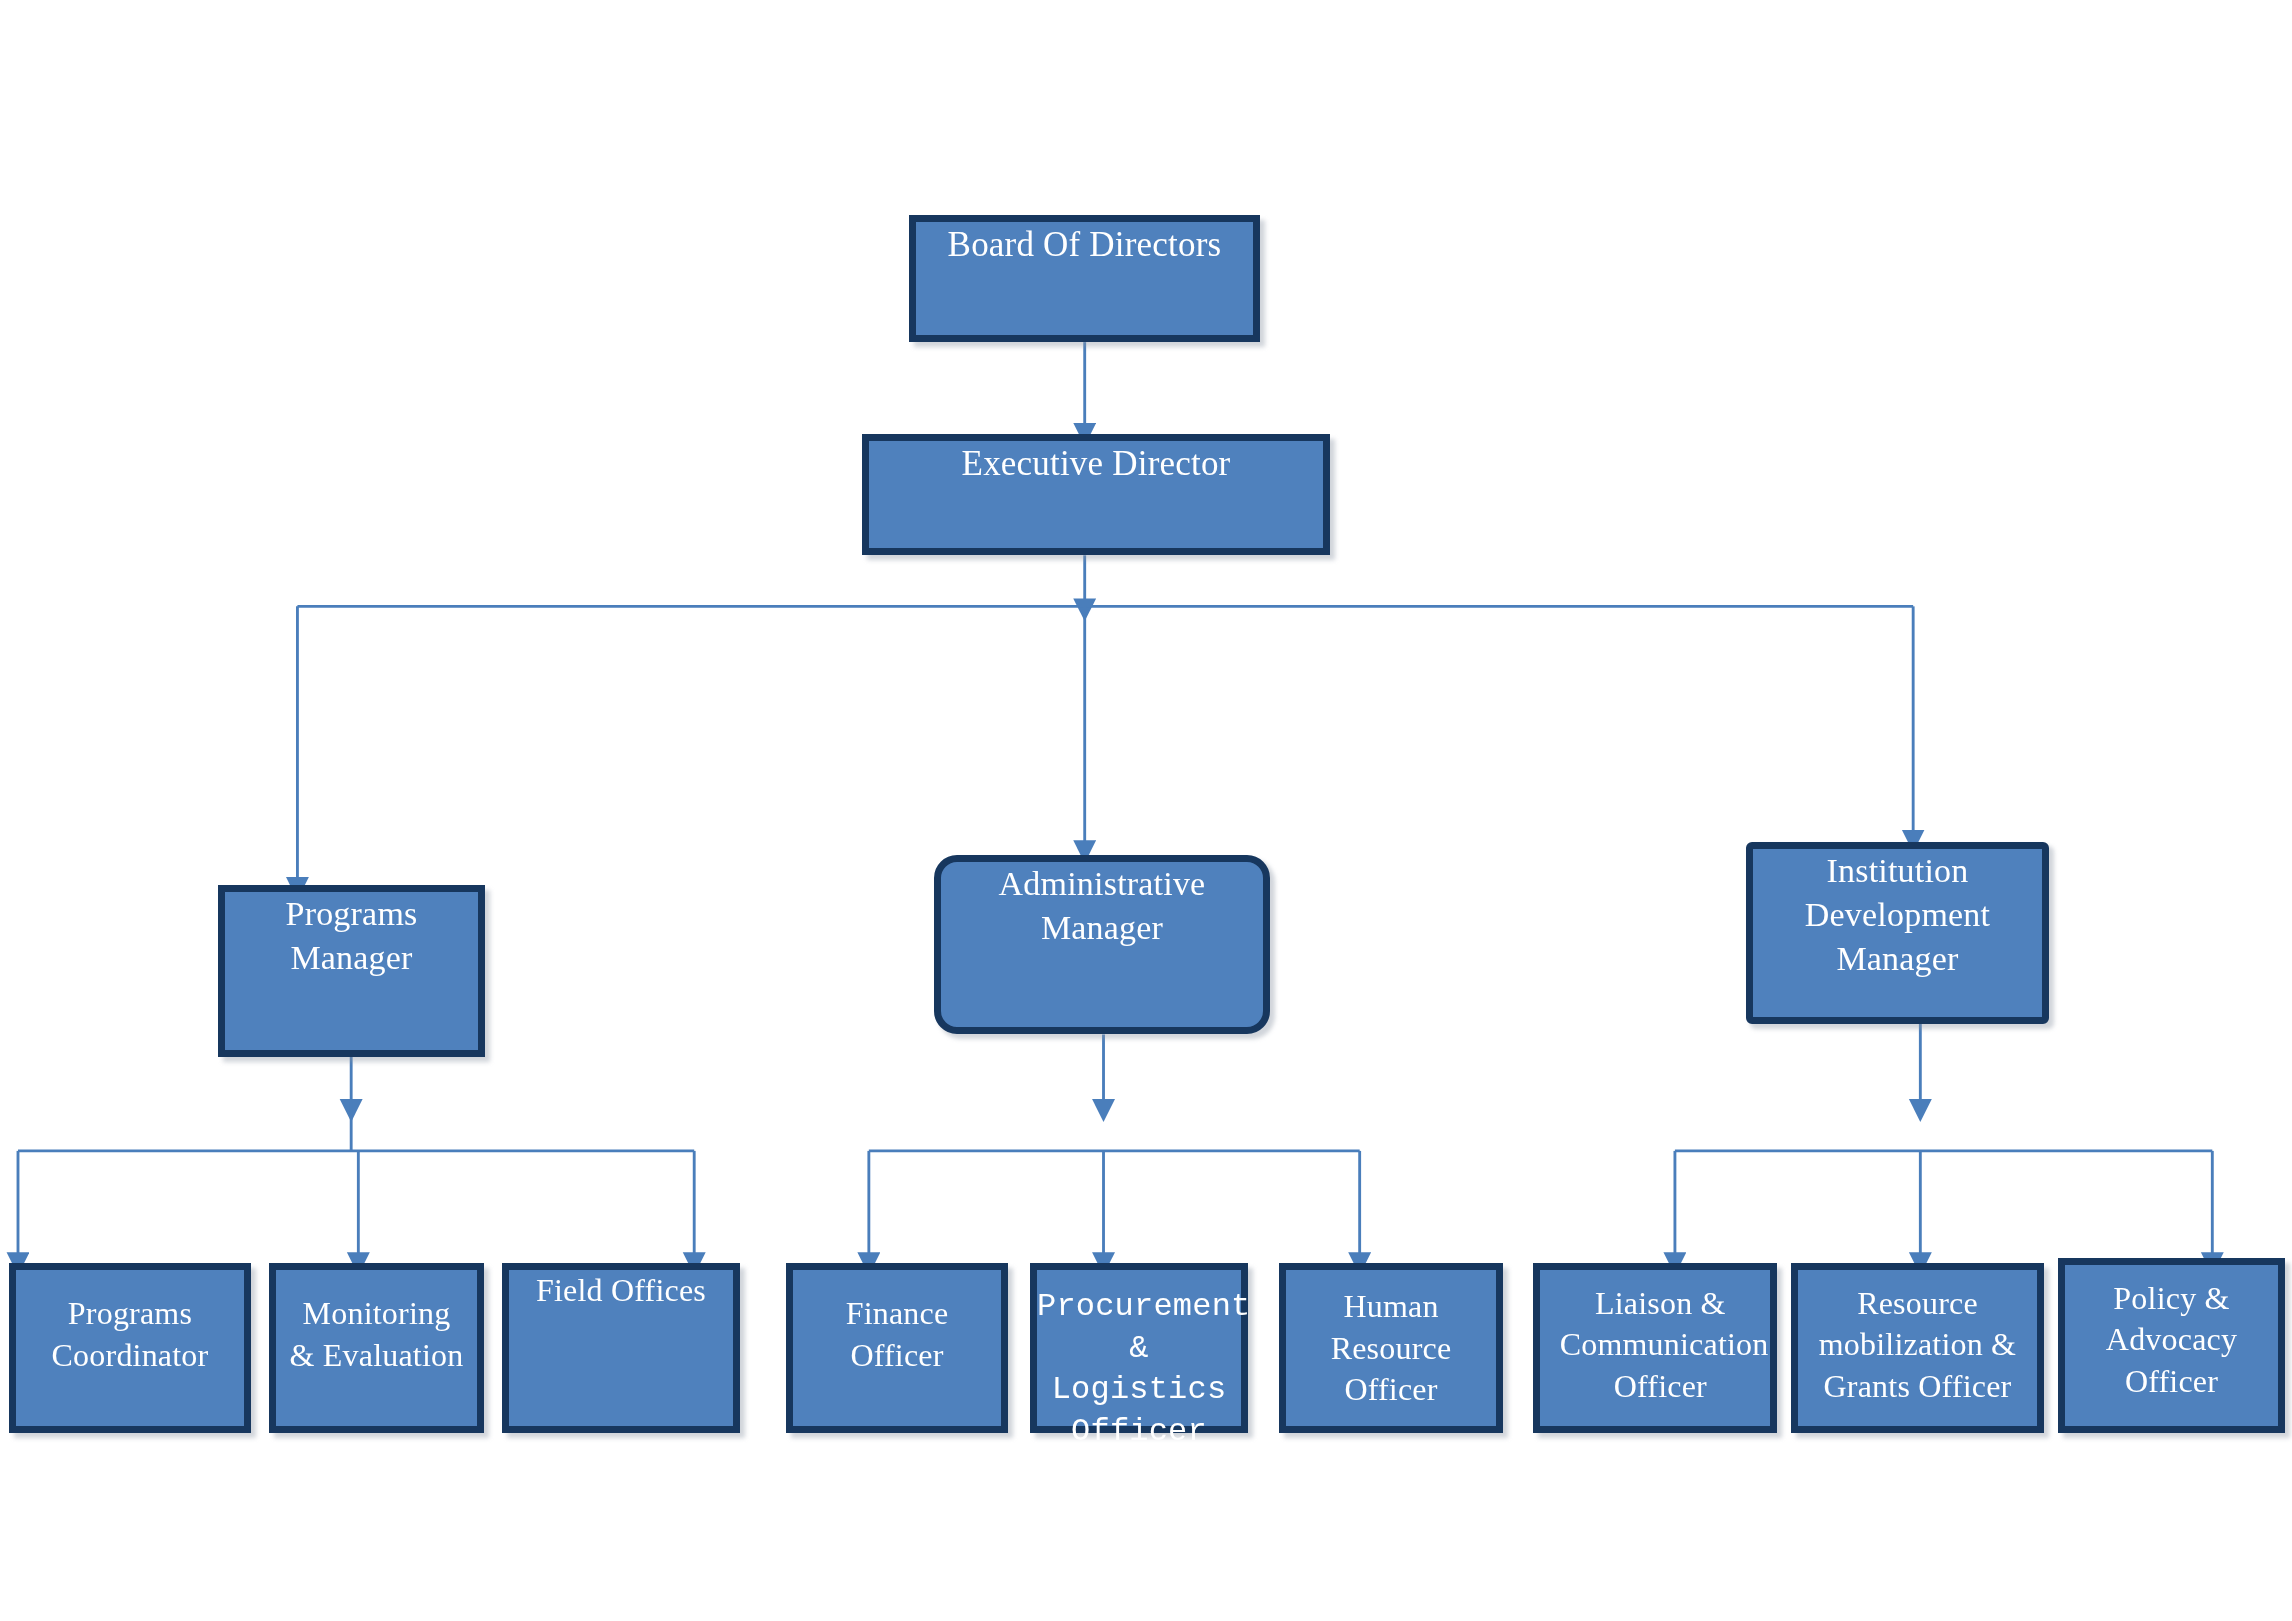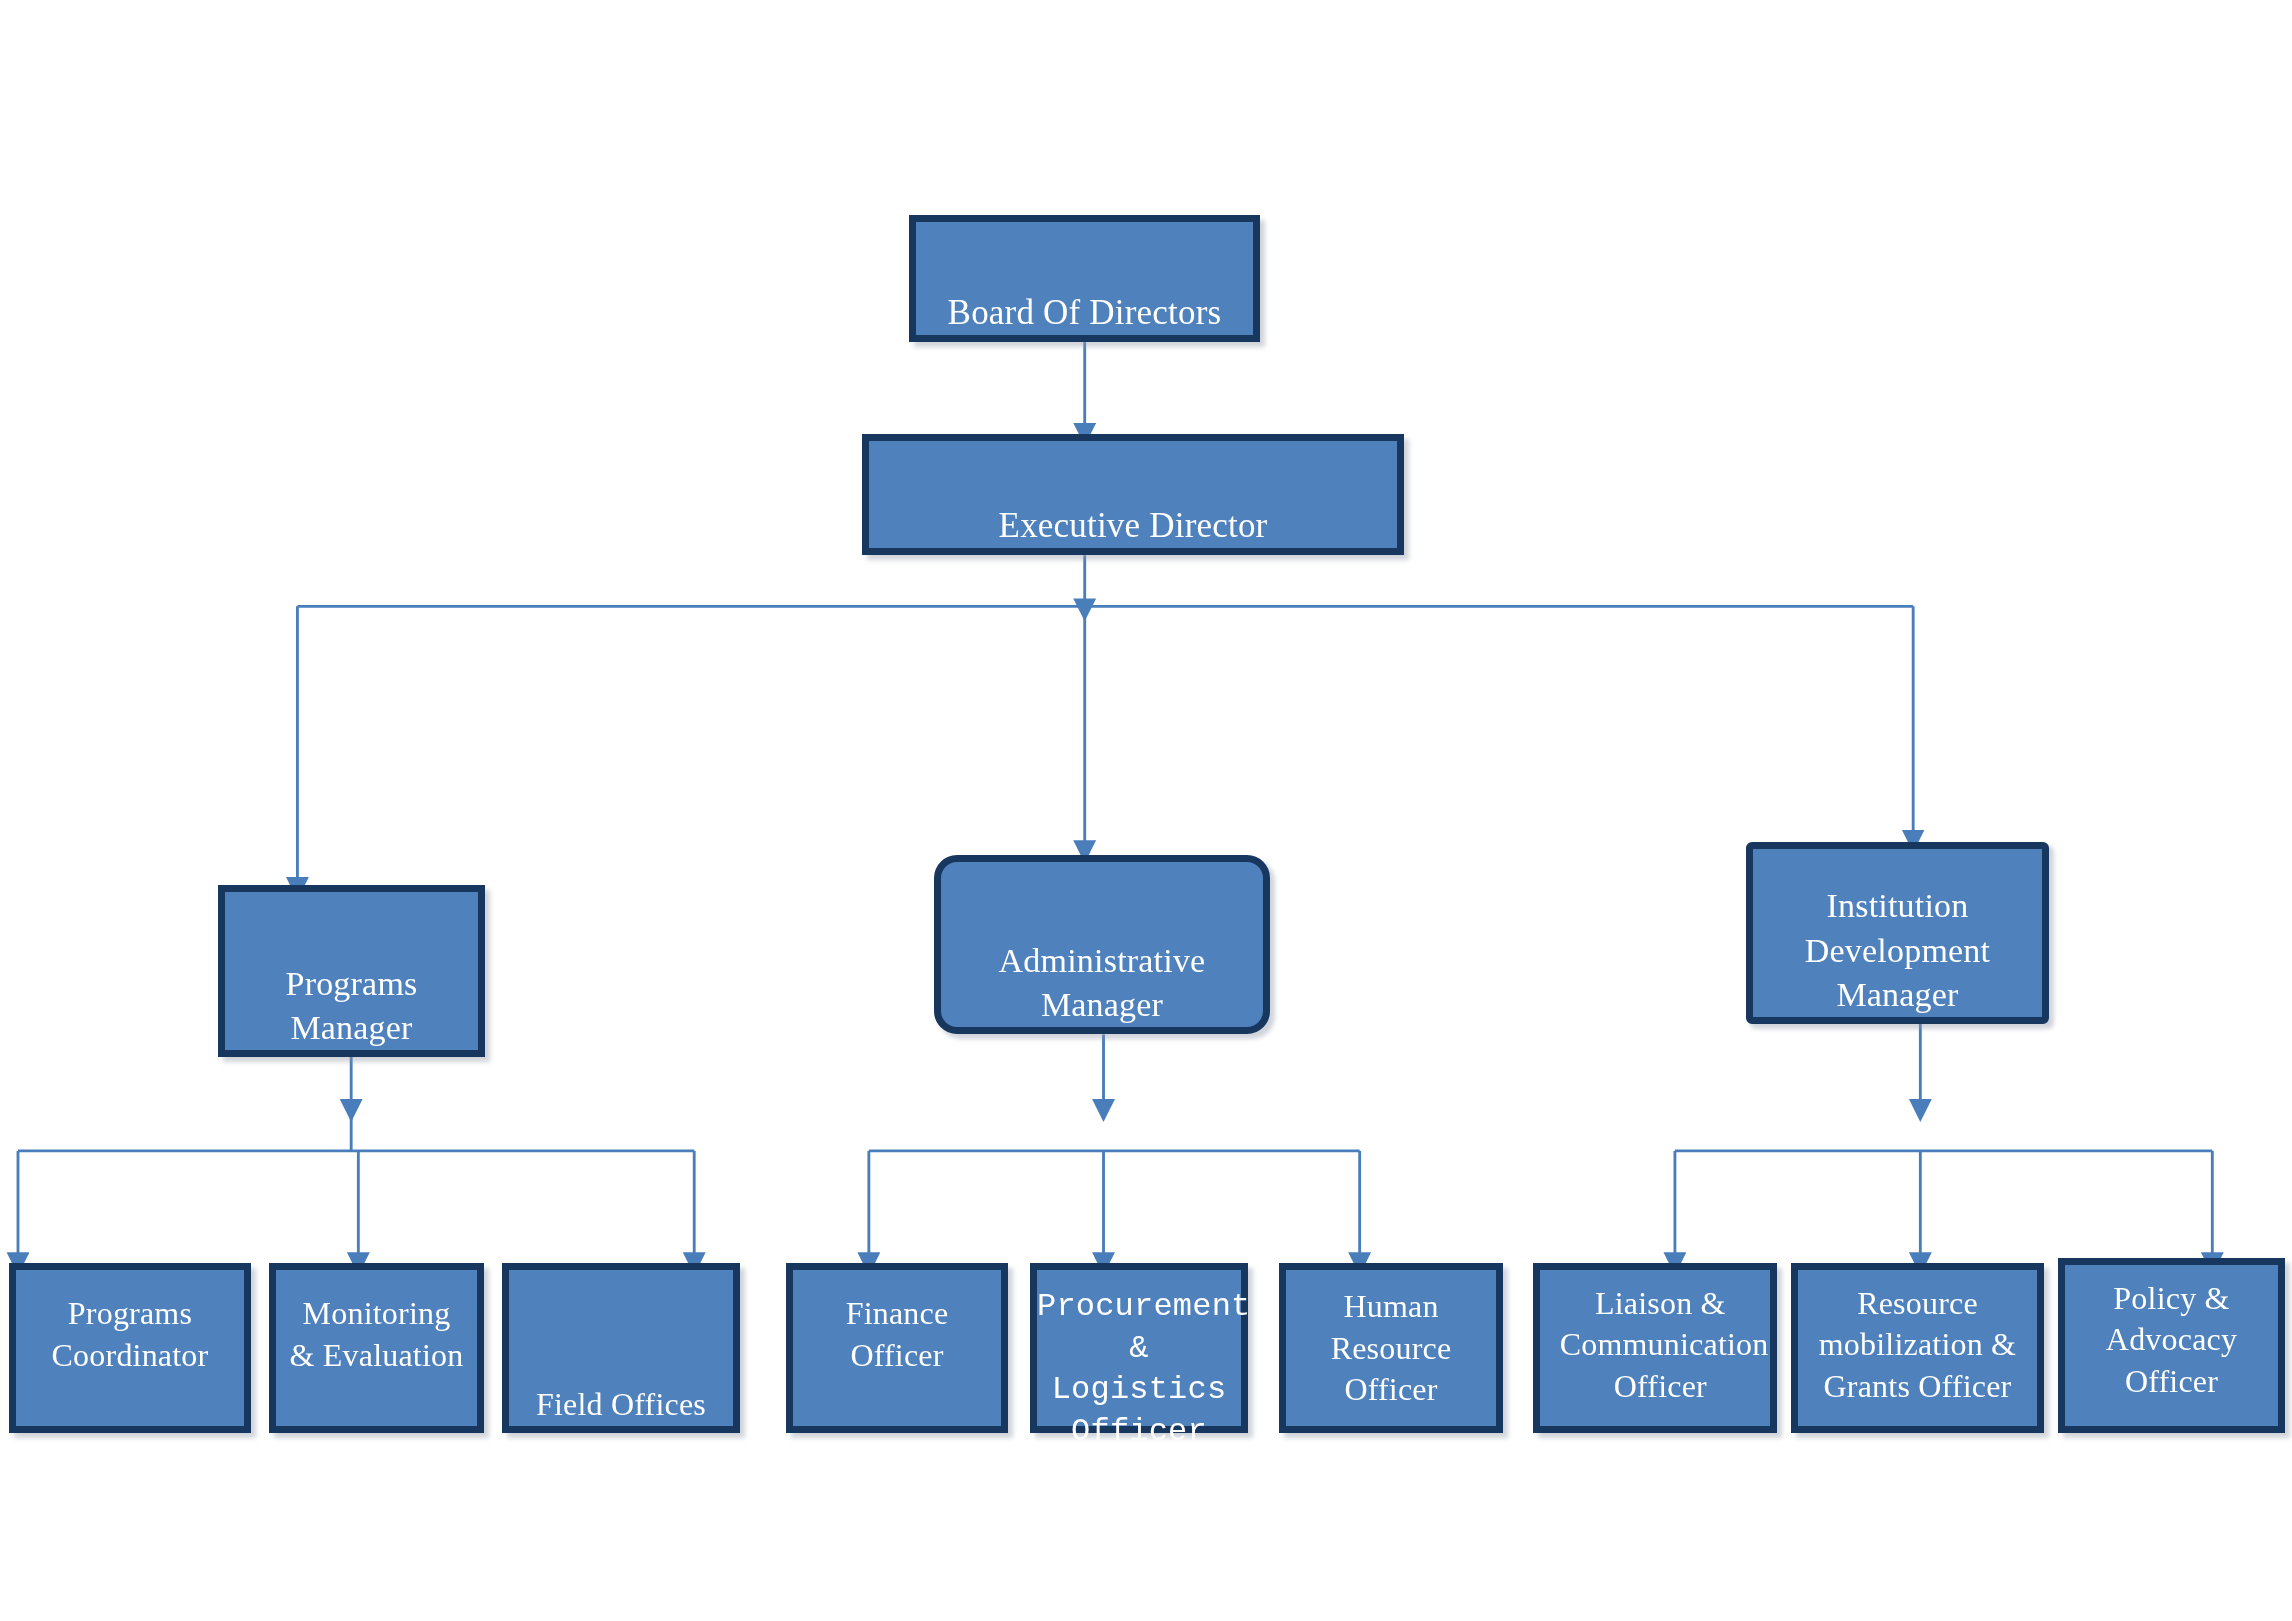--- a/index.html
+++ b/index.html
@@ -39,21 +39,21 @@
     letter-spacing: 0.2px;
     box-shadow: 4.5px 4.5px 4.5px rgba(140,150,165,0.40);
     z-index: 2;
   }
   .node-box .node-label {
     display: block;
     width: 100%;
     white-space: pre-line;
   }
   
-  .v-center { align-items: flex-end; }
+  .v-center { align-items: flex-start; }
   .v-top    { align-items: flex-start; }
 
   
   .h-center .node-label { text-align: center; }
   .h-left   .node-label { text-align: center; }
 
   
   .lvl-1 { font-size: 35px; }
   .lvl-2 { font-size: 34px; }
   .lvl-3 { font-size: 32px; }
@@ -101,21 +101,21 @@
       <line x1="1870" y1="1285" x2="1870" y2="1402" marker-end="url(#arrowhead)"></line>
       <line x1="2144" y1="1285" x2="2144" y2="1402" marker-end="url(#arrowhead)"></line>
       <line x1="2470" y1="1285" x2="2470" y2="1402" marker-end="url(#arrowhead)"></line>
     </g>
   </svg>
 
   <div class="node-box lvl-1 v-center h-center" style="left:909px; top:215px; width:351px; height:127px;">
     <span class="node-label">Board Of Directors</span>
   </div>
 
-  <div class="node-box lvl-1 v-center h-center" style="left:862px; top:434px; width:542px; height:121px;">
+  <div class="node-box lvl-1 v-center h-center" style="left:862px; top:434px; width:468px; height:121px;">
     <span class="node-label">Executive Director</span>
   </div>
 
   <div class="node-box lvl-2 v-center h-center" style="left:218px; top:885px; width:267px; height:172px;">
     <span class="node-label">Programs
 Manager</span>
   </div>
 
   <div class="node-box lvl-2 v-center h-center" style="left:934px; top:855px; width:336px; height:179px;border-radius:23px;">
     <span class="node-label">Administrative

